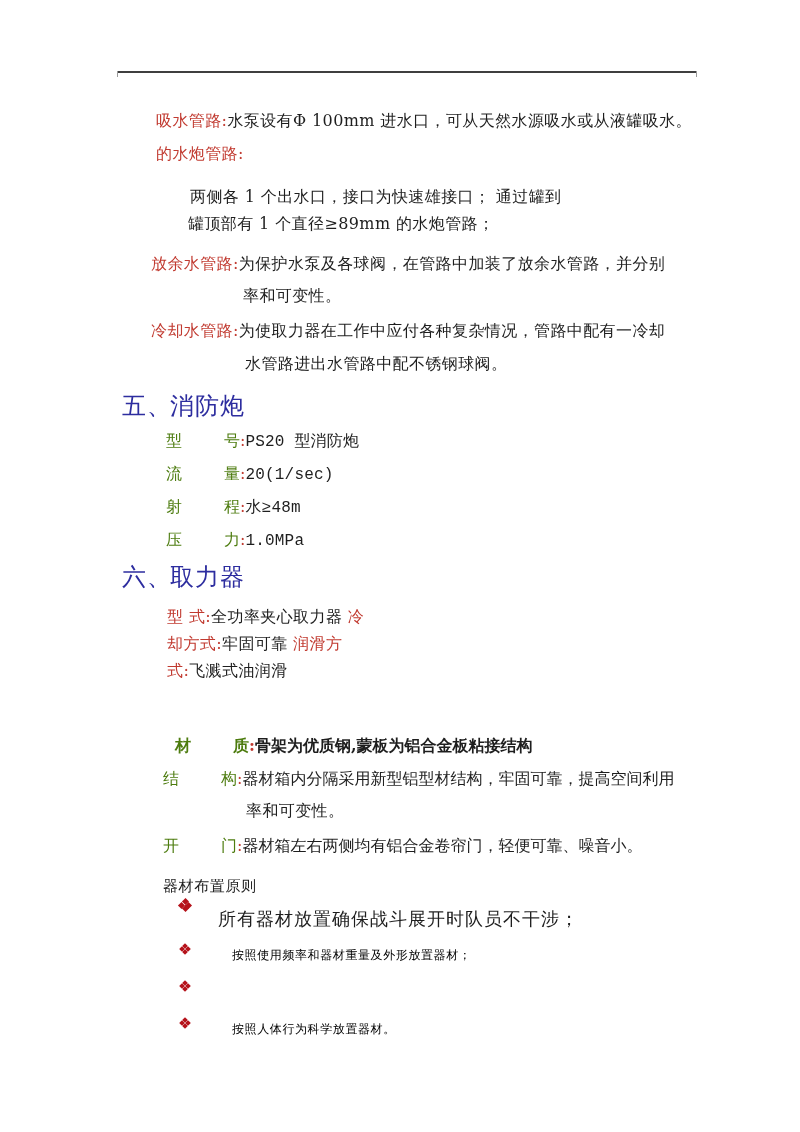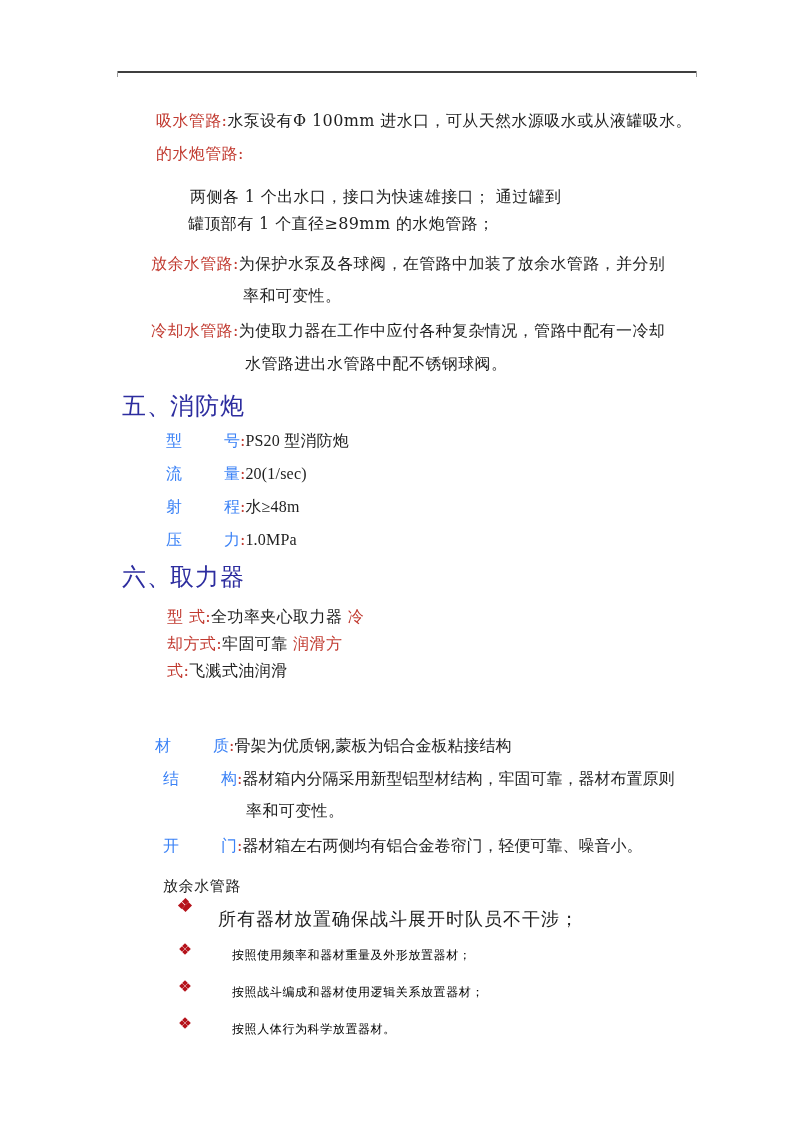--- a/index.html
+++ b/index.html
@@ -8,24 +8,24 @@
     font-family:"DejaVu Serif","Liberation Serif",serif;color:#1e1e1e;
   }
   .abs{position:absolute;white-space:pre;line-height:1.25;}
   .body-line{font-size:16px;letter-spacing:0.4px;}
   .red{color:#c13a30;}
   .rule{position:absolute;left:117px;top:71px;width:580px;height:2px;background:#3f3f3f;}
   .tick{position:absolute;top:71px;width:1px;height:6px;background:#9a9a9a;}
   .heading{position:absolute;font-size:24px;color:#2d2d9f;letter-spacing:1px;white-space:pre;line-height:1.2;}
   .h-num{display:inline-block;width:48px;}
   .spec-row{position:absolute;left:166px;font-size:16px;white-space:pre;line-height:1.25;}
-  .jlabel{display:inline-block;width:74px;text-align:justify;text-align-last:justify;color:#3b82f6;}
+  .jlabel{display:inline-block;width:74px;text-align:justify;text-align-last:justify;color:#4d7c0f;}
   .colon{color:#c13a30;}
   .val{color:#1e1e1e;}
-  .sans{font-family:Liberation Serif, serif;letter-spacing:0.2px;text-align:right;}
+  .sans{font-family:Liberation Mono, monospace;letter-spacing:0.2px;text-align:right;}
   .six-line{position:absolute;left:167px;font-size:16px;white-space:pre;letter-spacing:0.4px;line-height:1.25;}
   .equip-title{position:absolute;left:163px;top:877px;font-size:15px;letter-spacing:0.6px;}
   .b1-text{position:absolute;left:218px;top:907px;font-size:18px;letter-spacing:1px;}
   .bs-text{position:absolute;left:232px;font-size:12px;letter-spacing:0.6px;color:#000000;}
   .dmd{position:absolute;}
   .dmd i{position:absolute;background:#b5121a;transform:rotate(45deg);}
   .dmd-lg{width:12px;height:12px;}
   .dmd-lg i{width:5px;height:5px;}
   .dmd-lg i:nth-child(1){left:3.5px;top:0;}
   .dmd-lg i:nth-child(2){left:0;top:3.5px;}
@@ -67,26 +67,26 @@
   <div class="spec-row" style="top:497px;"><span class="jlabel">射 程</span><span class="colon">:</span><span class="val sans">水≥48m</span></div>
   <div class="spec-row" style="top:530px;"><span class="jlabel">压 力</span><span class="colon">:</span><span class="val sans">1.0MPa</span></div>
 
   <div class="heading" style="left:122px;top:563px;"><span class="h-num">六、</span><span>取力器</span></div>
 
   <div class="six-line" style="top:607px;"><span class="red">型 式:</span><span>全功率夹心取力器 </span><span class="red">冷</span></div>
   <div class="six-line" style="top:634px;"><span class="red">却方式:</span><span>牢固可靠 </span><span class="red">润滑方</span></div>
   <div class="six-line" style="top:661px;"><span class="red">式:</span><span>飞溅式油润滑</span><span class="red"></span></div>
 
 
-  <div class="spec-row" style="left:155px;top:736px;"><span class="jlabel">材 质</span><span class="colon">:</span><span class="val">骨架为优质钢,蒙板为铝合金板粘接结构</span></div>
-  <div class="spec-row" style="left:163px;top:769px;"><span class="jlabel">结 构</span><span class="colon">:</span><span class="val">器材箱内分隔采用新型铝型材结构，牢固可靠，器材布置原则</span></div>
+  <div class="spec-row" style="left:175px;top:736px;font-weight:bold;"><span class="jlabel">材 质</span><span class="colon">:</span><span class="val">骨架为优质钢,蒙板为铝合金板粘接结构</span></div>
+  <div class="spec-row" style="left:163px;top:769px;"><span class="jlabel">结 构</span><span class="colon">:</span><span class="val">器材箱内分隔采用新型铝型材结构，牢固可靠，提高空间利用</span></div>
   <div class="abs body-line" style="left:246px;top:801px;">率和可变性。</div>
   <div class="spec-row" style="left:163px;top:836px;"><span class="jlabel">开 门</span><span class="colon">:</span><span class="val">器材箱左右两侧均有铝合金卷帘门，轻便可靠、噪音小。</span></div>
 
-  <div class="equip-title">放余水管路</div>
+  <div class="equip-title">器材布置原则</div>
 
   <div class="dmd dmd-lg" style="left:179px;top:899px;">
       <i></i>
       <i></i>
       <i></i>
       <i></i>
     </div>
   <div class="b1-text">所有器材放置确保战斗展开时队员不干涉；</div>
 
   <div class="dmd dmd-sm" style="left:180px;top:944px;">
@@ -96,21 +96,20 @@
       <i></i>
     </div>
   <div class="bs-text" style="top:947px;">按照使用频率和器材重量及外形放置器材；</div>
 
   <div class="dmd dmd-sm" style="left:180px;top:981px;">
       <i></i>
       <i></i>
       <i></i>
       <i></i>
     </div>
-  <div class="bs-text" style="top:984px;">按照战斗编成和器材使用逻辑关系放置器材；</div>
 
   <div class="dmd dmd-sm" style="left:180px;top:1018px;">
       <i></i>
       <i></i>
       <i></i>
       <i></i>
     </div>
   <div class="bs-text" style="top:1021px;">按照人体行为科学放置器材。</div>
 
 </div>

